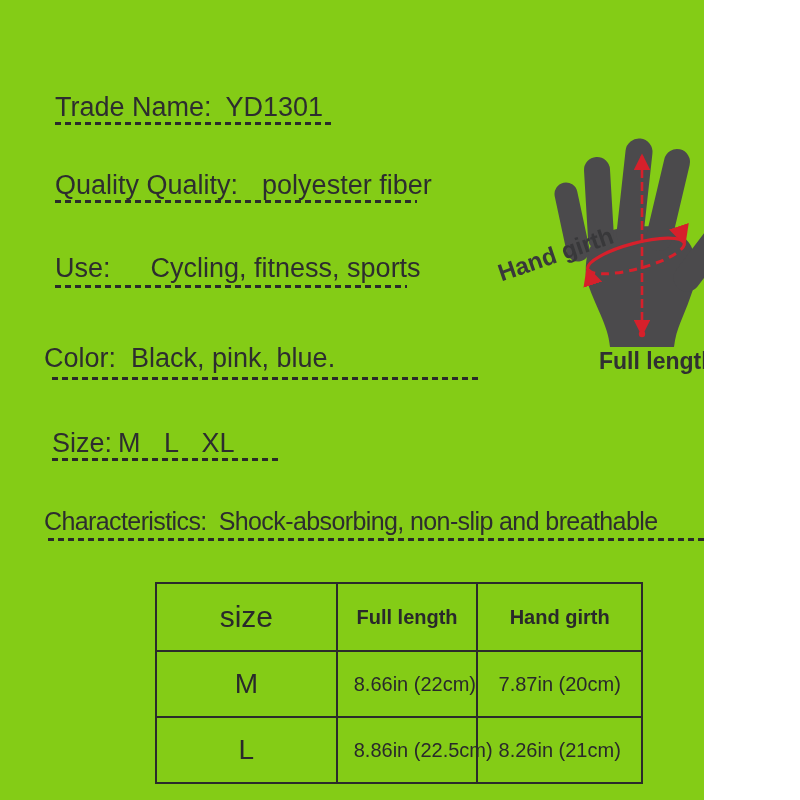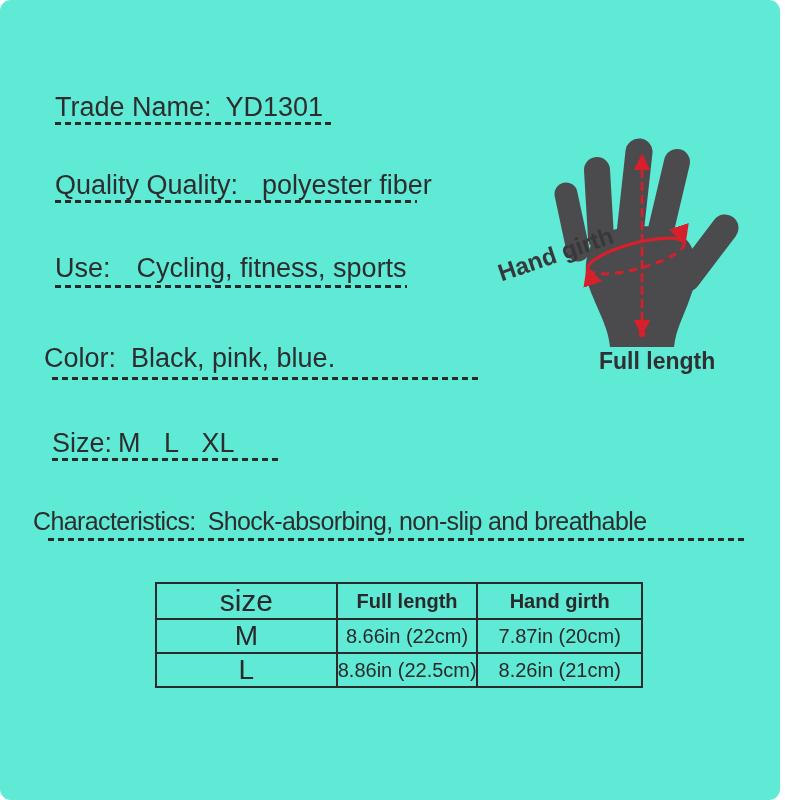--- a/index.html
+++ b/index.html
@@ -1,18 +1,18 @@
 <!DOCTYPE html>
 <html><head>
 <meta charset="utf-8">
 <style>
   html,body{margin:0;padding:0;background:#fff;}
   .canvas{
-    position:relative;width:780px;height:800px;background:#5eead4;
-    font-family:"Liberation Sans", sans-serif;color:#2d2d2f;overflow:hidden;border-radius:11px;
+    position:relative;width:704px;height:800px;background:#84cc16;
+    font-family:"Liberation Sans", sans-serif;color:#2d2d2f;overflow:hidden;
   }
   .field{position:absolute;font-size:27px;white-space:nowrap;color:#2d2d2f;}
   .flabel{display:inline-block;}
   .fvalue{display:inline-block;}
   .cond{font-size:25px;letter-spacing:-0.6px;}
   .sizes{word-spacing:16px;}
   .uline{
     position:absolute;height:3px;
     background:repeating-linear-gradient(90deg,#2a2a2a 0 6px,transparent 6px 10px);
   }
@@ -26,21 +26,21 @@
     position:absolute;left:599px;top:348px;font-size:23px;font-weight:600;color:#303032;
     white-space:nowrap;
   }
   
   .size-table{
     position:absolute;left:155px;top:582px;width:488px;border-collapse:collapse;
     table-layout:fixed;color:#29292b;
   }
   .size-table td,.size-table th{
     border:2px solid #2b2b2b;text-align:center;vertical-align:middle;
-    padding:0;height:32px;font-weight:400;
+    padding:16px;height:32px;font-weight:400;
   }
   .col-size{width:180px;}
   .col-fl{width:140px;}
   .col-hg{width:164px;}
   .hdr-size{font-size:30px;}
   .hdr-small{font-size:20px;font-weight:600 !important;}
   .cell-size{font-size:28px;}
   .cell-val{font-size:20px;white-space:nowrap;margin-top:40px;}
 </style>
 </head>
@@ -52,35 +52,35 @@
     <span class="flabel">Trade Name:</span><span class="fvalue" style="margin-left:14px">YD1301</span>
   </div>
   <div class="uline" style="left:55px;top:122px;width:277px"></div>
 
   <div class="field" style="left:55px;top:170px">
     <span class="flabel">Quality Quality:</span><span class="fvalue" style="margin-left:24px">polyester fiber</span>
   </div>
   <div class="uline" style="left:55px;top:200px;width:362px"></div>
 
   <div class="field" style="left:55px;top:253px">
-    <span class="flabel">Use:</span><span class="fvalue" style="margin-left:26px">Cycling, fitness, sports</span>
+    <span class="flabel">Use:</span><span class="fvalue" style="margin-left:40px">Cycling, fitness, sports</span>
   </div>
   <div class="uline" style="left:55px;top:285px;width:352px"></div>
 
   <div class="field" style="left:44px;top:343px">
     <span class="flabel">Color:</span><span class="fvalue" style="margin-left:15px">Black, pink, blue.</span>
   </div>
   <div class="uline" style="left:52px;top:377px;width:426px"></div>
 
   <div class="field" style="left:52px;top:428px">
     <span class="flabel">Size:</span><span class="fvalue sizes" style="margin-left:6px">M L XL</span>
   </div>
   <div class="uline" style="left:52px;top:458px;width:228px"></div>
 
-  <div class="field cond" style="left:33px;top:507px">
+  <div class="field cond" style="left:44px;top:507px">
     <span class="flabel">Characteristics:</span><span class="fvalue" style="margin-left:12px">Shock-absorbing, non-slip and breathable</span>
   </div>
   <div class="uline" style="left:48px;top:538px;width:700px"></div>
 
   <svg class="figure-svg" viewBox="0 0 290 250">
     <defs>
       <marker id="arr" viewBox="0 0 10 10" refX="8.5" refY="5" markerWidth="6.5" markerHeight="6.5" orient="auto-start-reverse">
         <path d="M0,0 L10,5 L0,10 Z" fill="#d6202b"></path>
       </marker>
     </defs>

